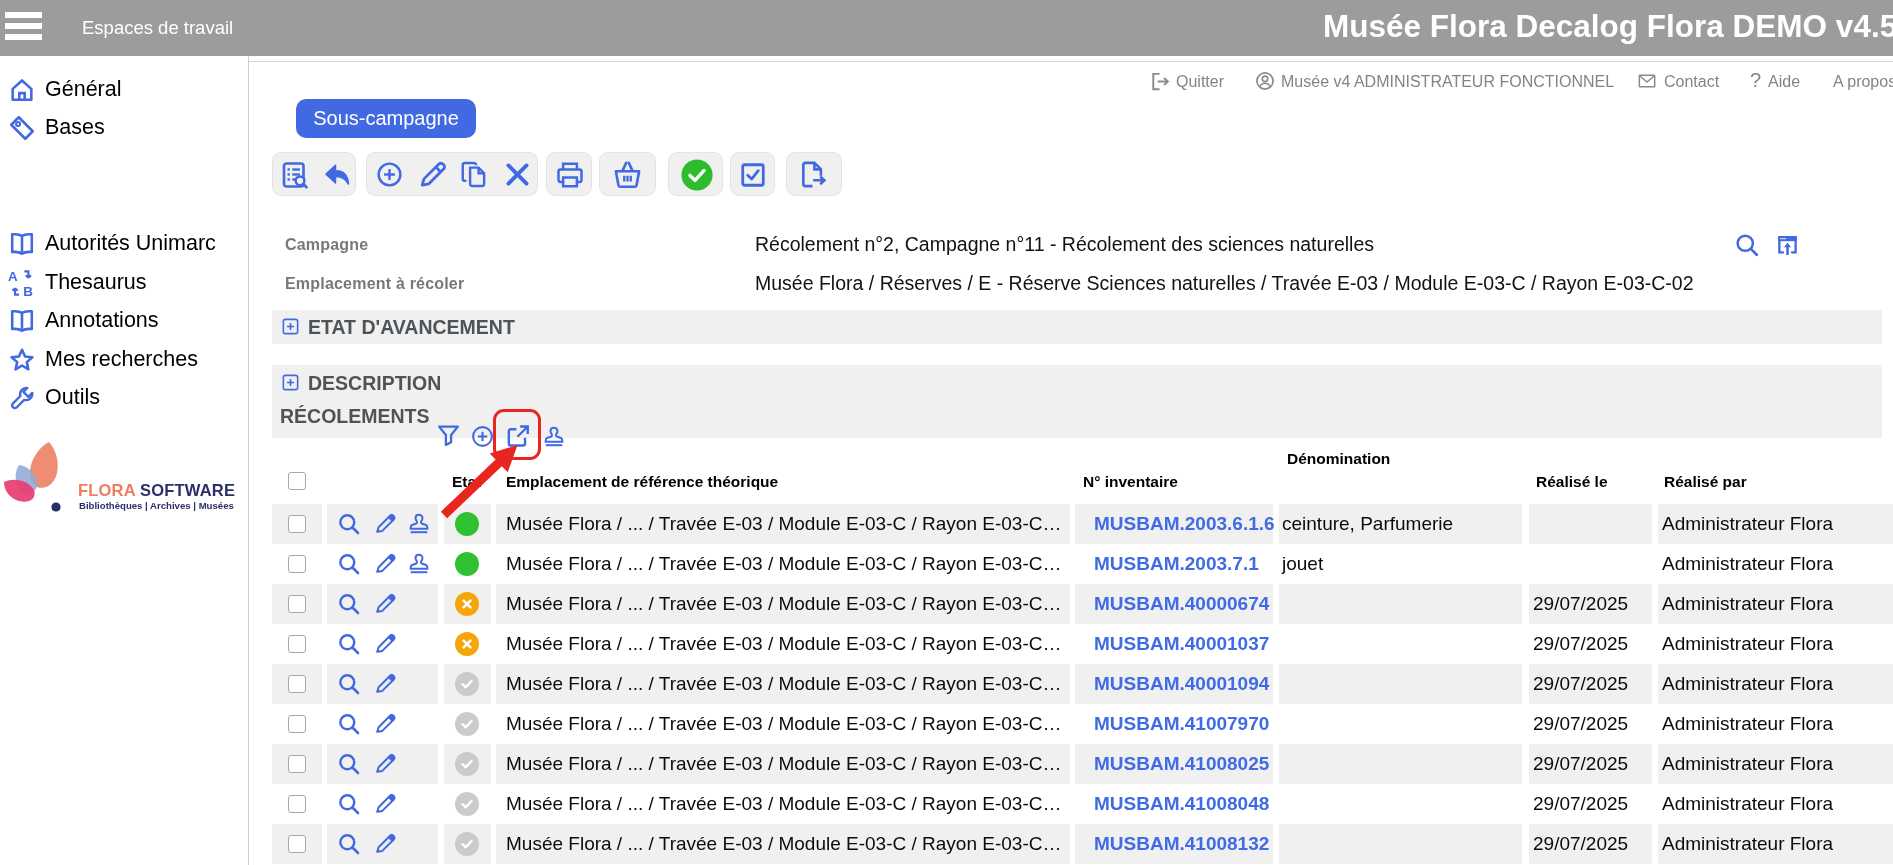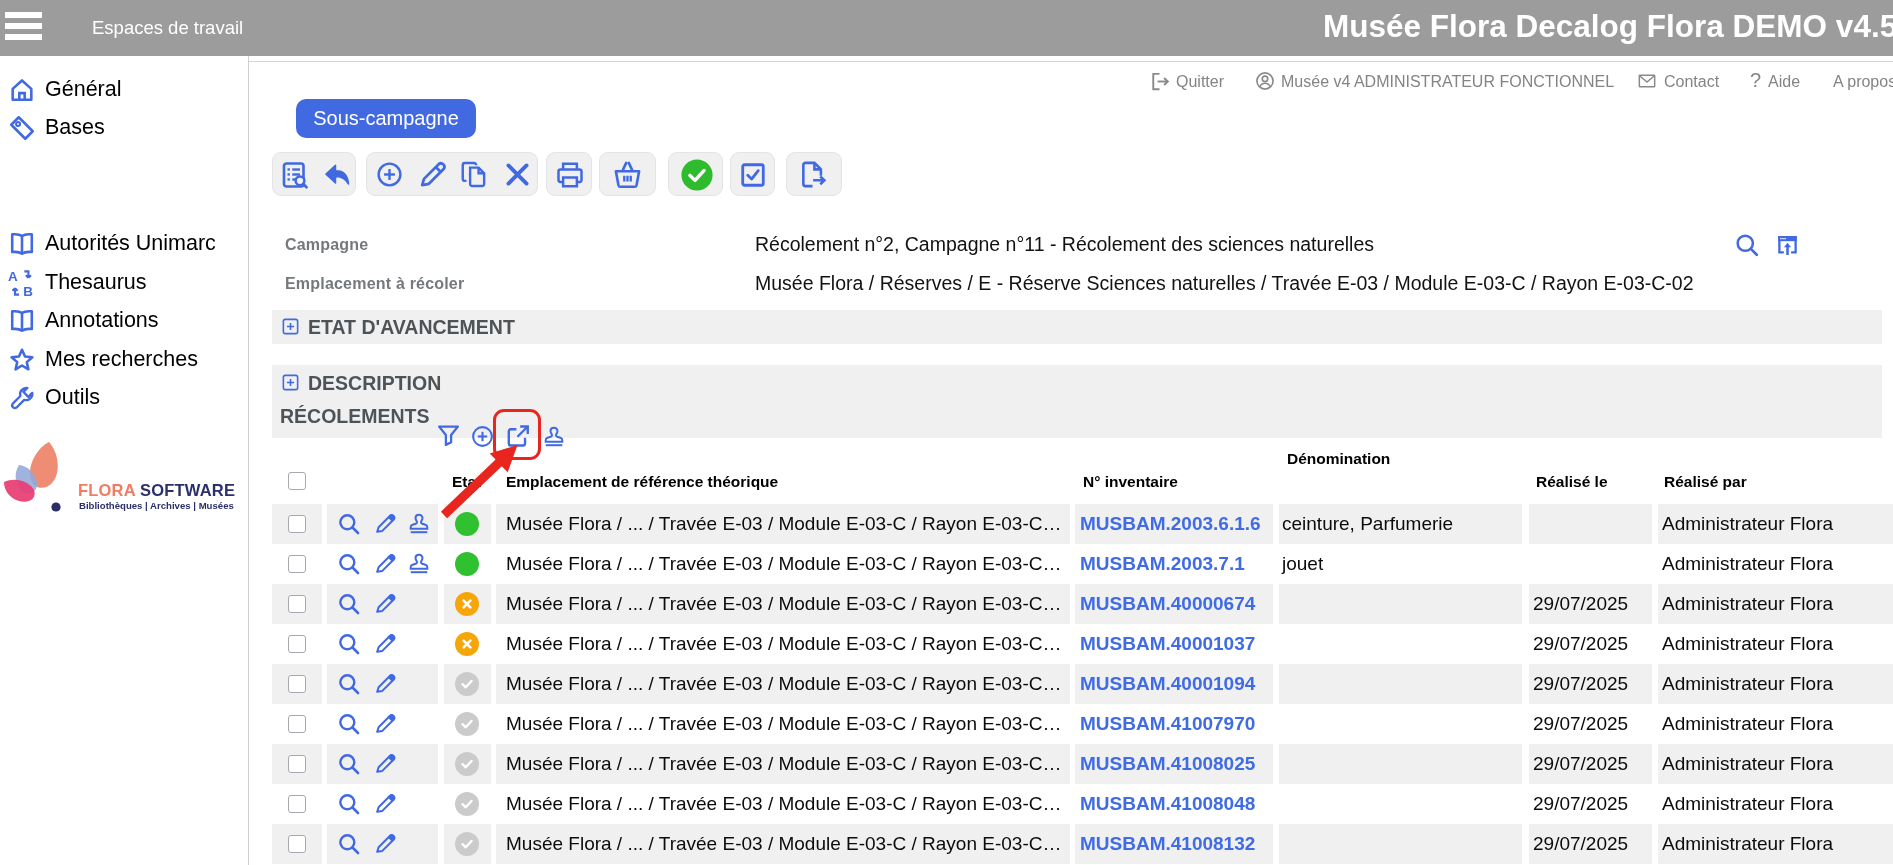--- a/index.html
+++ b/index.html
@@ -2,21 +2,21 @@
 <html><head>
 <meta charset="utf-8">
 <style>
   html,body{margin:0;padding:0;}
   body{font-family:"Liberation Sans", sans-serif;}
   #app{position:relative;width:1893px;height:865px;background:#fff;overflow:hidden;}
   .abs{position:absolute;}
   
   #topbar{position:absolute;left:0;top:0;width:1893px;height:56px;background:#9c9c9c;}
   .hbar{position:absolute;left:10px;width:37px;height:6px;background:#fff;}
-  #wstitle{position:absolute;left:92px;top:17px;color:#fff;font-size:18.5px;}
+  #wstitle{position:absolute;left:82px;top:17px;color:#fff;font-size:18.5px;}
   #apptitle{position:absolute;left:1323px;top:8px;color:#fff;font-size:31.5px;font-weight:bold;white-space:nowrap;}
   
   #sidebar{position:absolute;left:0;top:56px;width:248px;height:809px;background:#fff;border-right:1px solid #cfcfcf;}
   .mitem{position:absolute;left:0;width:248px;height:39px;}
   .mico{position:absolute;left:8px;top:5px;}
   .mlabel{position:absolute;left:45px;top:6px;font-size:21.5px;color:#000;}
   
   .navlink{position:absolute;top:73px;color:#848484;font-size:16px;white-space:nowrap;}
   #tab{position:absolute;left:296px;top:99px;width:180px;height:39px;background:#4169e1;border-radius:10px;color:#fff;font-size:20px;text-align:center;line-height:39px;}
   .tbtn{position:absolute;top:152px;height:44px;background:#f0f0f1;border:1px solid #e4e4e6;border-radius:9px;box-sizing:border-box;}
@@ -26,21 +26,21 @@
   .secbar{position:absolute;left:272px;width:1610px;background:#f0f0f1;}
   .plusbox{position:absolute;left:9px;}
   .sectitle{position:absolute;left:36px;color:#4e5357;font-size:19.5px;font-weight:bold;}
   
   .hcell{position:absolute;font-size:15.5px;font-weight:bold;color:#000;}
   .row{position:absolute;left:0;width:1893px;height:40px;}
   .cell{position:absolute;top:0;height:40px;}
   .gray .cell{background:#f0f0f1;}
   .cb{width:16px;height:16px;border:1px solid #a8a8b0;border-radius:3px;background:#fff;}
   .ecell{left:496px;width:574px;font-size:19px;color:#0b0b0b;line-height:40px;padding-left:10px;box-sizing:border-box;white-space:nowrap;overflow:hidden;}
-  .ncell{left:1075px;width:198px;font-size:19px;font-weight:bold;color:#3f6ce4;line-height:40px;padding-left:5px;box-sizing:border-box;}
+  .ncell{left:1075px;width:198px;font-size:19px;font-weight:bold;color:#3f6ce4;line-height:40px;padding-left:19px;box-sizing:border-box;}
   .dcell{left:1279px;width:243px;font-size:19px;color:#0b0b0b;line-height:40px;padding-left:3px;box-sizing:border-box;}
   .rcell{left:1529px;width:123px;font-size:19px;color:#0b0b0b;line-height:40px;padding-left:4px;box-sizing:border-box;}
   .pcell{left:1658px;width:235px;font-size:19px;color:#0b0b0b;line-height:40px;padding-left:4px;box-sizing:border-box;}
   .cbcell{left:272px;width:50px;}
   .icell{left:327px;width:111px;}
   .scell{left:444px;width:47px;}
   .st{position:absolute;top:8px;width:24px;height:24px;border-radius:50%;}
 </style>
 </head>
 <body>

